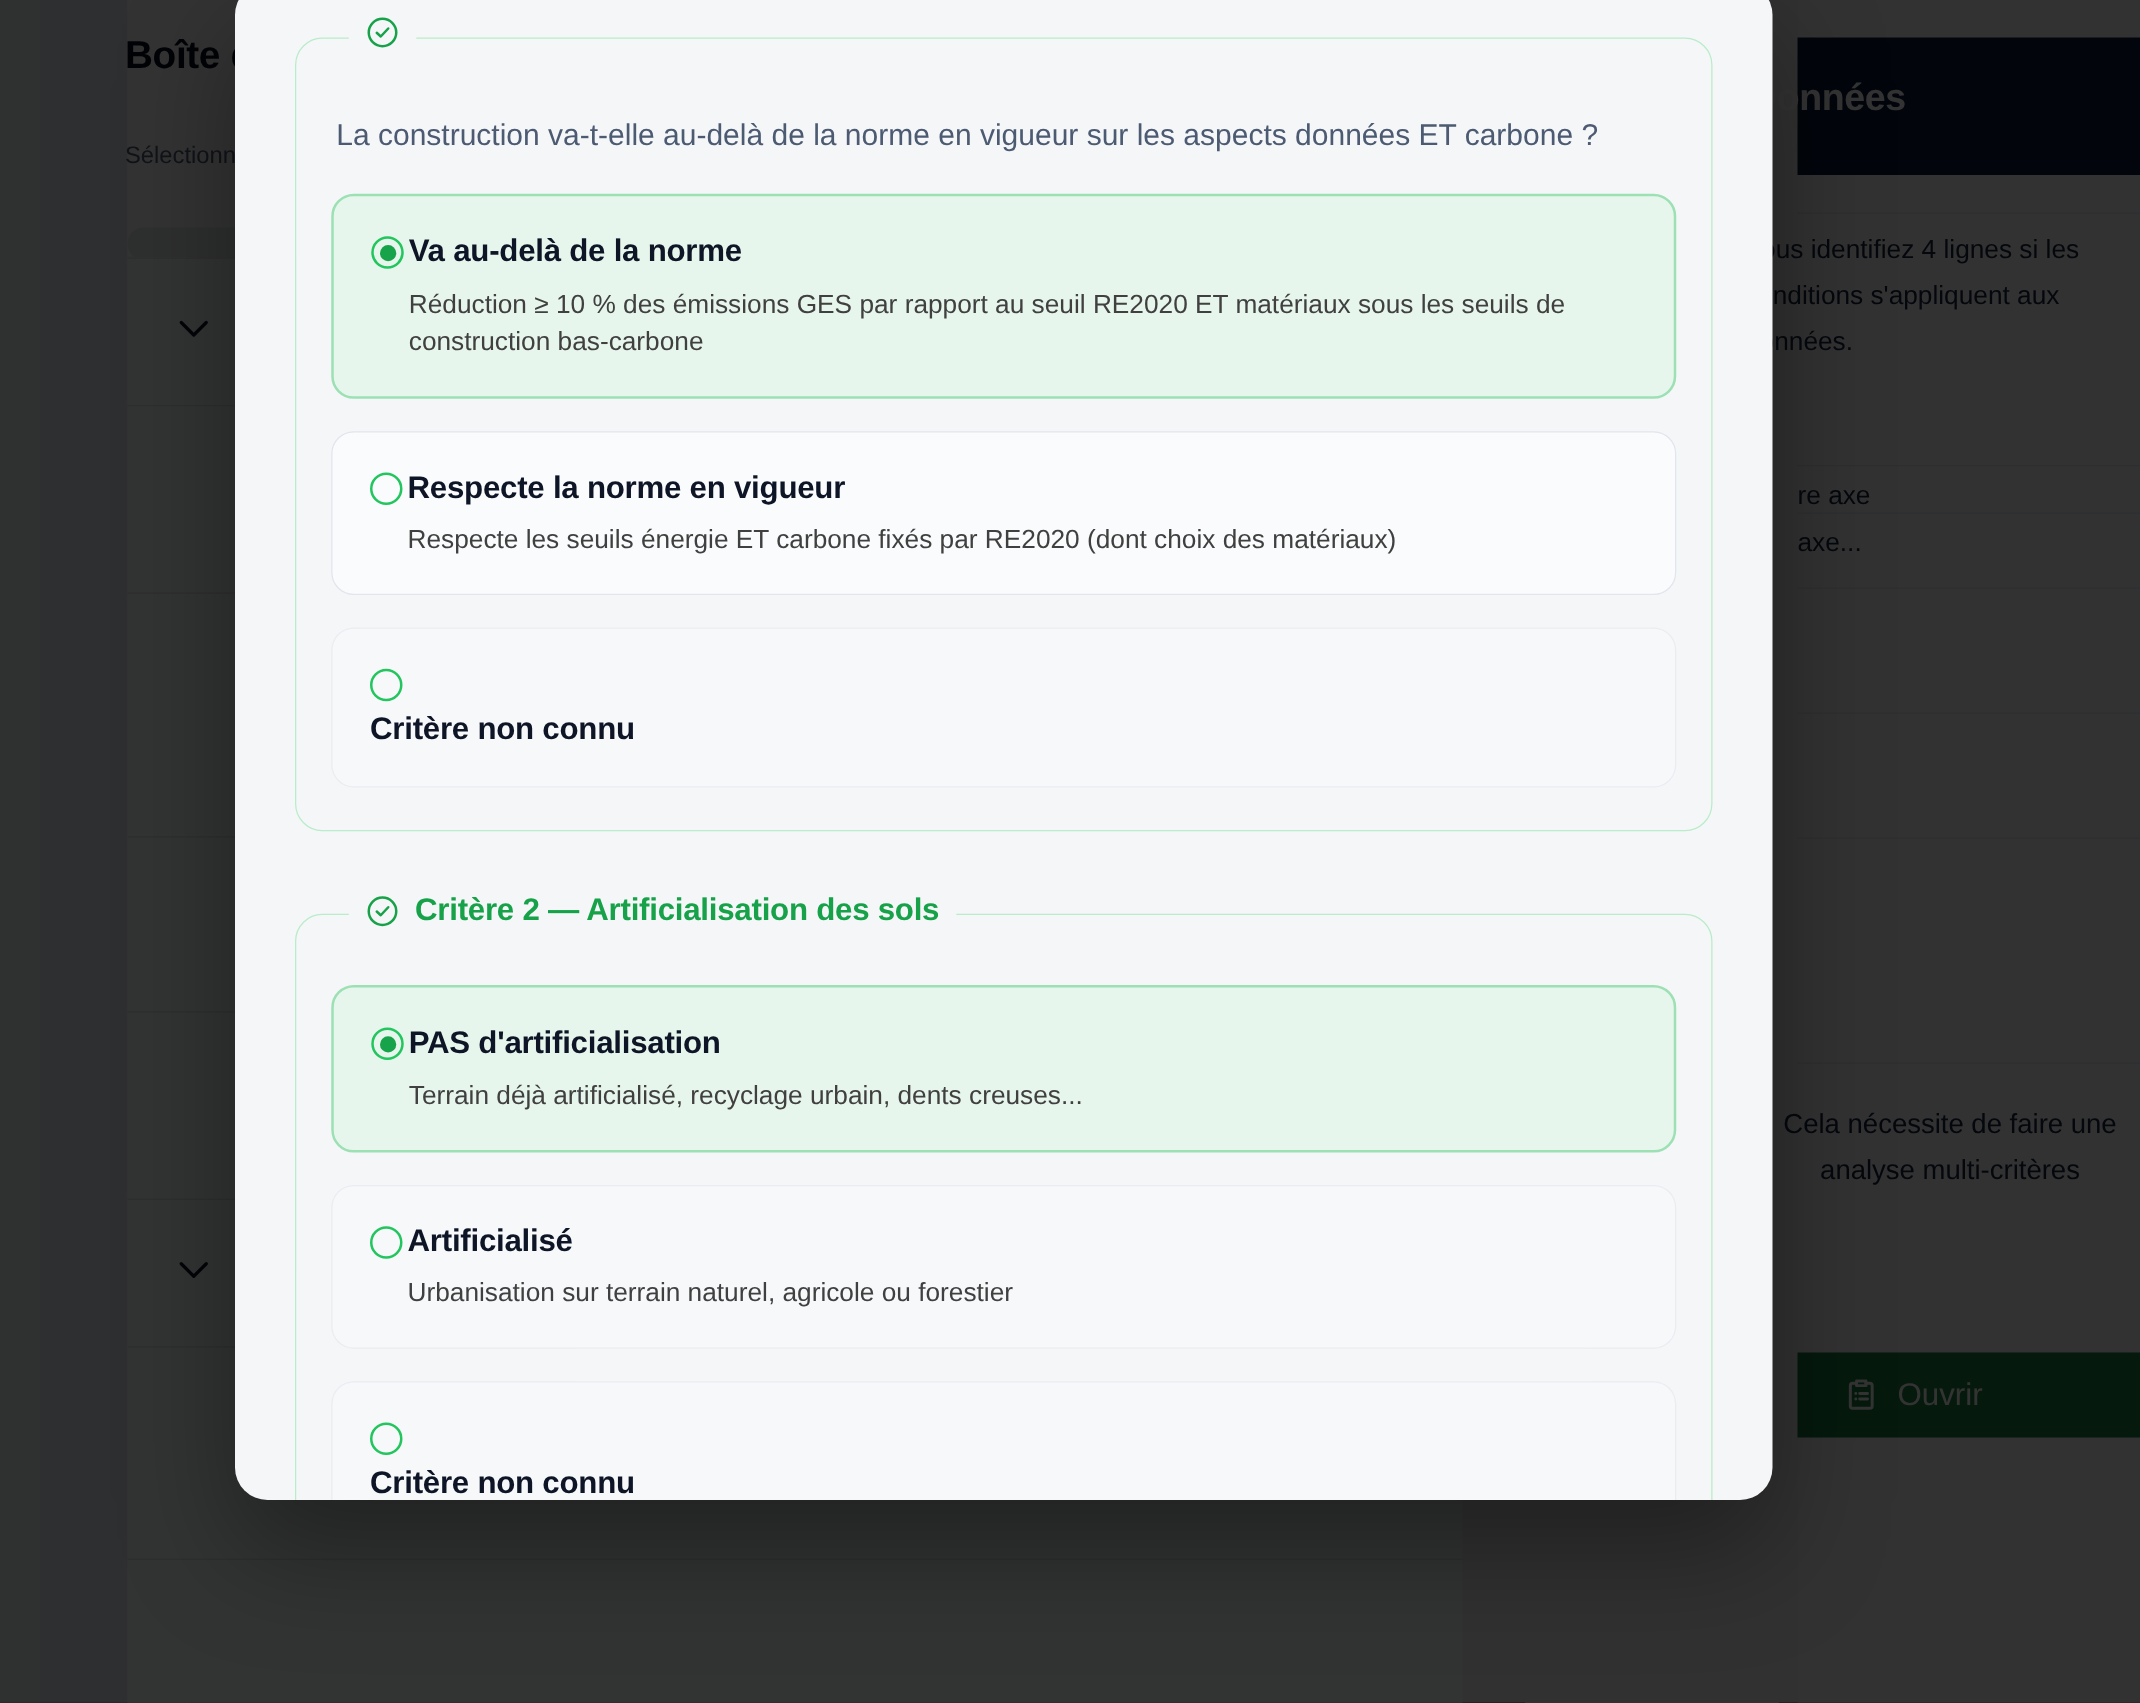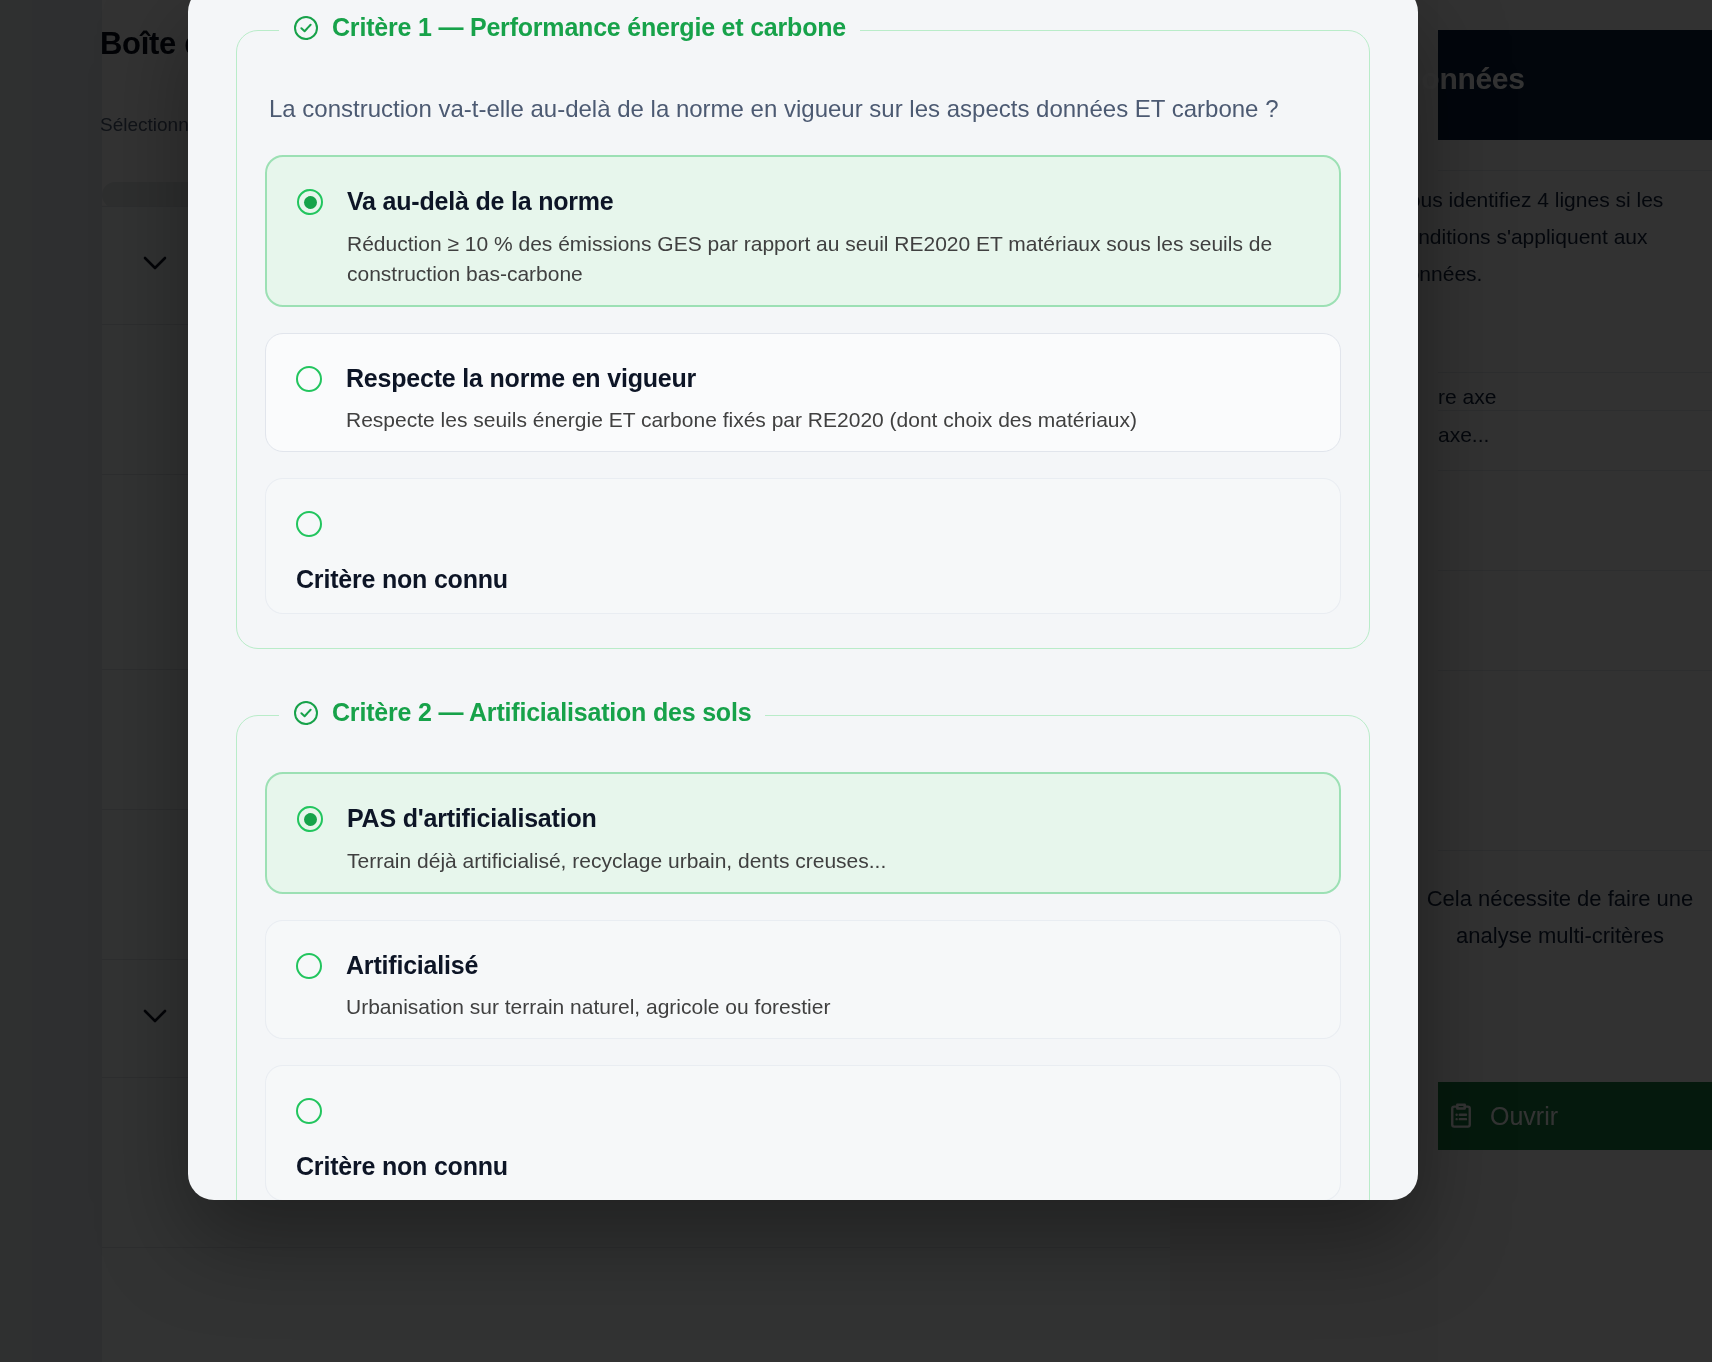--- a/index.html
+++ b/index.html
@@ -74,21 +74,21 @@
     border-top:1px solid #e2e6eb;
     font-size:21px; color:#14233f; padding:12px 0 0 0;
     text-align:left;
   }
   .bg-center-note {
     position:absolute; left:1390px; top:880px; width:340px;
     font-size:22px; line-height:1.7; color:#14233f; text-align:center;
   }
   .bg-greenbtn {
     position:absolute; left:1438px; top:1082px; width:274px; height:68px;
-    background:#15803d; display:flex; align-items:center; gap:14px; padding-left:8px;
+    background:#15803d; display:flex; align-items:center; gap:14px; padding-left:36px;
   }
   .bg-greenbtn .lbl { font-size:25px; color:#ffffff; }
   .bg-greenbtn svg { width:30px; height:30px; flex:0 0 auto; }
 
   
   .scrim {
     position:absolute; inset:0;
     background:rgba(0,0,0,0.80);
     backdrop-filter:saturate(0.9);
   }
@@ -129,23 +129,23 @@
   .check-icon { width:26px; height:26px; display:block; flex:0 0 auto; }
 
   .question {
     font-size:24px; color:#4c5a72; line-height:1.35;
     margin:6px 0 30px 4px;
   }
 
   
   .option {
     position:relative;
-    display:flex; align-items:flex-start; gap:24px;
+    display:flex; align-items:flex-start; gap:4px;
     border-radius:18px;
-    padding:28px 30px 16px 30px;
+    padding:28px 30px 28px 30px;
     margin-bottom:26px;
   }
   .option:last-child { margin-bottom:0;flex-direction:column; }
 
   .option.selected {
     background:#e7f6ec;
     border:2px solid #9ce0b4;
   }
   .option.plain {
     background:#fafbfc;
@@ -253,21 +253,20 @@
 <div class="modal">
   <div class="modal-scroll">
 
     <fieldset class="criterion">
 
       <div class="criterion-legend">
         <svg class="check-icon" viewBox="0 0 26 26" fill="none">
           <circle cx="13" cy="13" r="11" stroke="#17a24a" stroke-width="2"></circle>
           <path d="M8.4 13.2 L11.6 16.2 L17.6 9.8" stroke="#17a24a" stroke-width="2" stroke-linecap="round" stroke-linejoin="round"></path>
         </svg>
-        <span class="ttl">Critère 1 — Performance énergie et carbone</span>
       </div>
 
       <div class="question">La construction va-t-elle au-delà de la norme en vigueur sur les aspects données ET carbone ?</div>
 
       <div class="option selected">
         <span class="radio">
             <span class="dot"></span>
           </span>
         <span class="opt-body">
           <span class="opt-title" style="display:block">Va au-delà de la norme</span>

